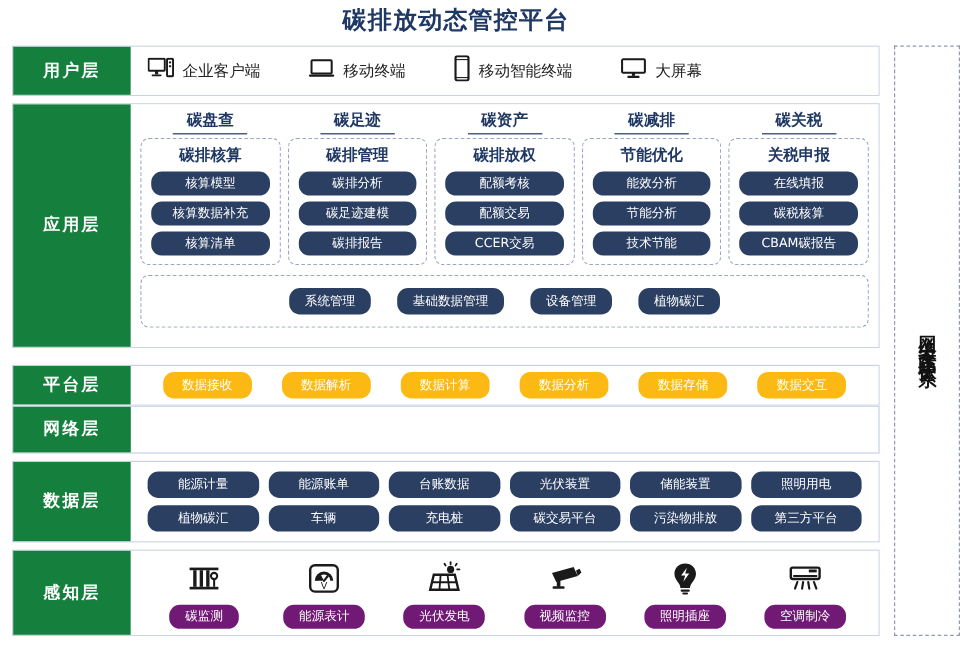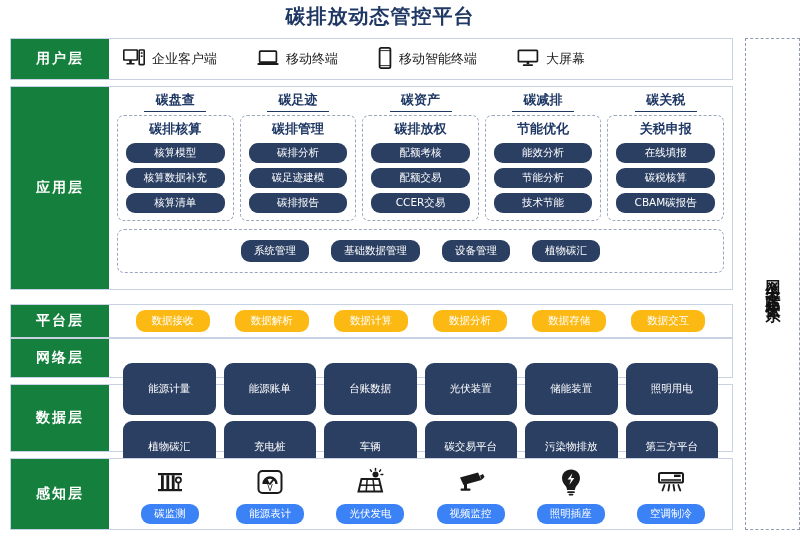--- a/index.html
+++ b/index.html
@@ -114,36 +114,36 @@
   
   #row-data { top: 384px; height: 68px; width: 723px; }
   .data-grid {
     width: 100%; padding: 5px 14px;
     display: flex; flex-direction: column; gap: 6px;
   }
   .data-line { display: flex; justify-content: space-between; gap: 8px; }
   .data-pill {
     flex: 1 1 0; text-align: center;
     background: #2b3f63; color: #ffffff; font-size: 10.5px;
-    border-radius: 9px; padding: 19px 2px; white-space: nowrap;
+    border-radius: 9px; padding: 4px 2px; white-space: nowrap;
   }
 
   
   #row-sense { top: 458px; height: 72px; width: 723px; }
   .sense-items {
     width: 100%; padding: 4px 14px;
     display: flex; justify-content: space-between; gap: 6px;
   }
   .sense-item {
     flex: 1 1 0;
     display: flex; flex-direction: column; align-items: center; gap: 5px;
   }
   .sense-icon { height: 34px; display: flex; align-items: center; justify-content: center; }
   .sense-pill {
-    background: #3b82f6; color: #ffffff; font-size: 10.5px;
+    background: #701a75; color: #ffffff; font-size: 10.5px;
     border-radius: 9px; padding: 3px 13px; white-space: nowrap;
   }
 
   
   #security-col {
     position: absolute; left: 745px; top: 38px;
     width: 55px; height: 492px;
     border: 1.5px dashed #8f9bb3;
     display: flex; align-items: center; justify-content: center;
     background: #ffffff;
@@ -309,22 +309,22 @@
         <div class="data-line">
           <div class="data-pill">能源计量</div>
           <div class="data-pill">能源账单</div>
           <div class="data-pill">台账数据</div>
           <div class="data-pill">光伏装置</div>
           <div class="data-pill">储能装置</div>
           <div class="data-pill">照明用电</div>
         </div>
         <div class="data-line">
           <div class="data-pill">植物碳汇</div>
+          <div class="data-pill">车辆</div>
           <div class="data-pill">充电桩</div>
-          <div class="data-pill">车辆</div>
           <div class="data-pill">碳交易平台</div>
           <div class="data-pill">污染物排放</div>
           <div class="data-pill">第三方平台</div>
         </div>
       </div>
     </div>
   </div>
 
   <div class="layer-row" id="row-sense">
     <div class="layer-label">感知层</div>

